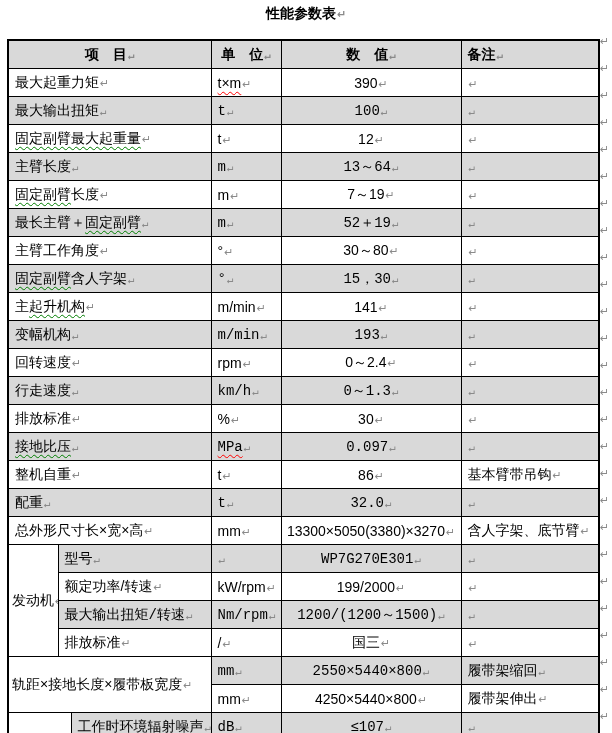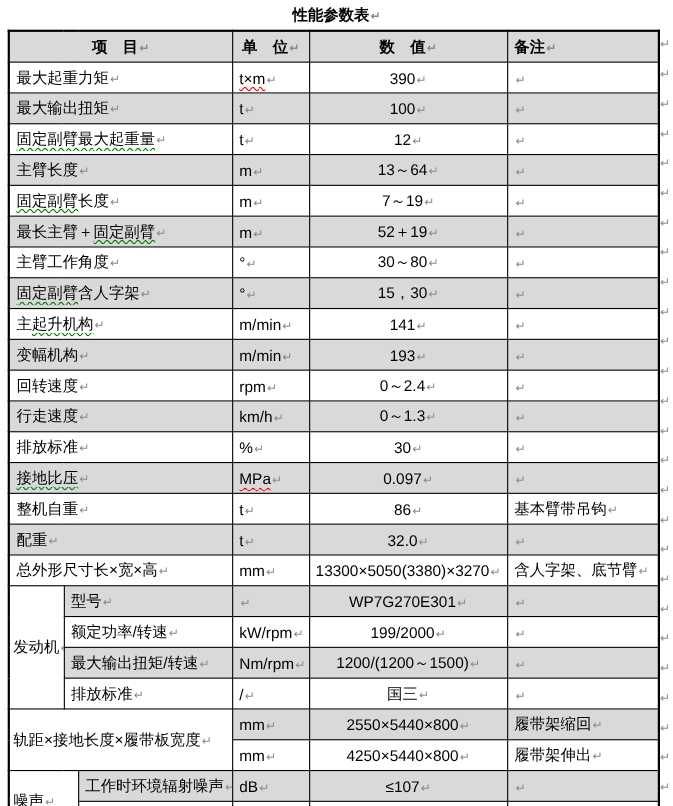--- a/index.html
+++ b/index.html
@@ -1,32 +1,32 @@
 <!DOCTYPE html>
 <html><head>
 <meta charset="utf-8">
 <style>
   html,body{margin:0;padding:0;}
   body{
     width:612px;height:733px;background:#ffffff;position:relative;overflow:hidden;
     font-family:"Liberation Sans","DejaVu Sans",sans-serif;font-size:14px;color:#000;
   }
   .doc-title{
-    height:27px;line-height:26px;text-align:center;font-weight:bold;font-size:14px;
+    height:39px;line-height:26px;text-align:center;font-weight:bold;font-size:14px;
   }
   table.param-table{
     border-collapse:collapse;table-layout:fixed;width:591px;margin-left:7px;
     border:2px solid #000;
   }
   td,th{
     border:1px solid #000;height:27px;padding:0 2px 0 6px;overflow:hidden;
     white-space:nowrap;text-align:left;vertical-align:middle;font-size:14px;font-weight:normal;
   }
   th{font-weight:bold;}
-  .shaded{background:#d9d9d9;}
+  .shaded{background:#d9d9d9;font-family:Liberation Mono, monospace;}
   .center{text-align:center;padding:0 1px;}
   .group-label{padding:0 1px 0 3px;}
   .pmark{color:#8a8a8a;font-size:11px;margin-left:1px;vertical-align:0;}
   .sp-red{text-decoration:underline wavy #ff0000 1px;text-underline-offset:3px;}
   .sp-green{text-decoration:underline wavy #007d00 1px;text-underline-offset:3px;margin-top:45px;}
   .row-end-marks{position:absolute;top:27px;left:600px;width:12px;pointer-events:none;}
   .row-end-marks span{position:absolute;left:0;color:#8a8a8a;font-size:11px;line-height:11px;}
 </style>
 </head>
 <body>

